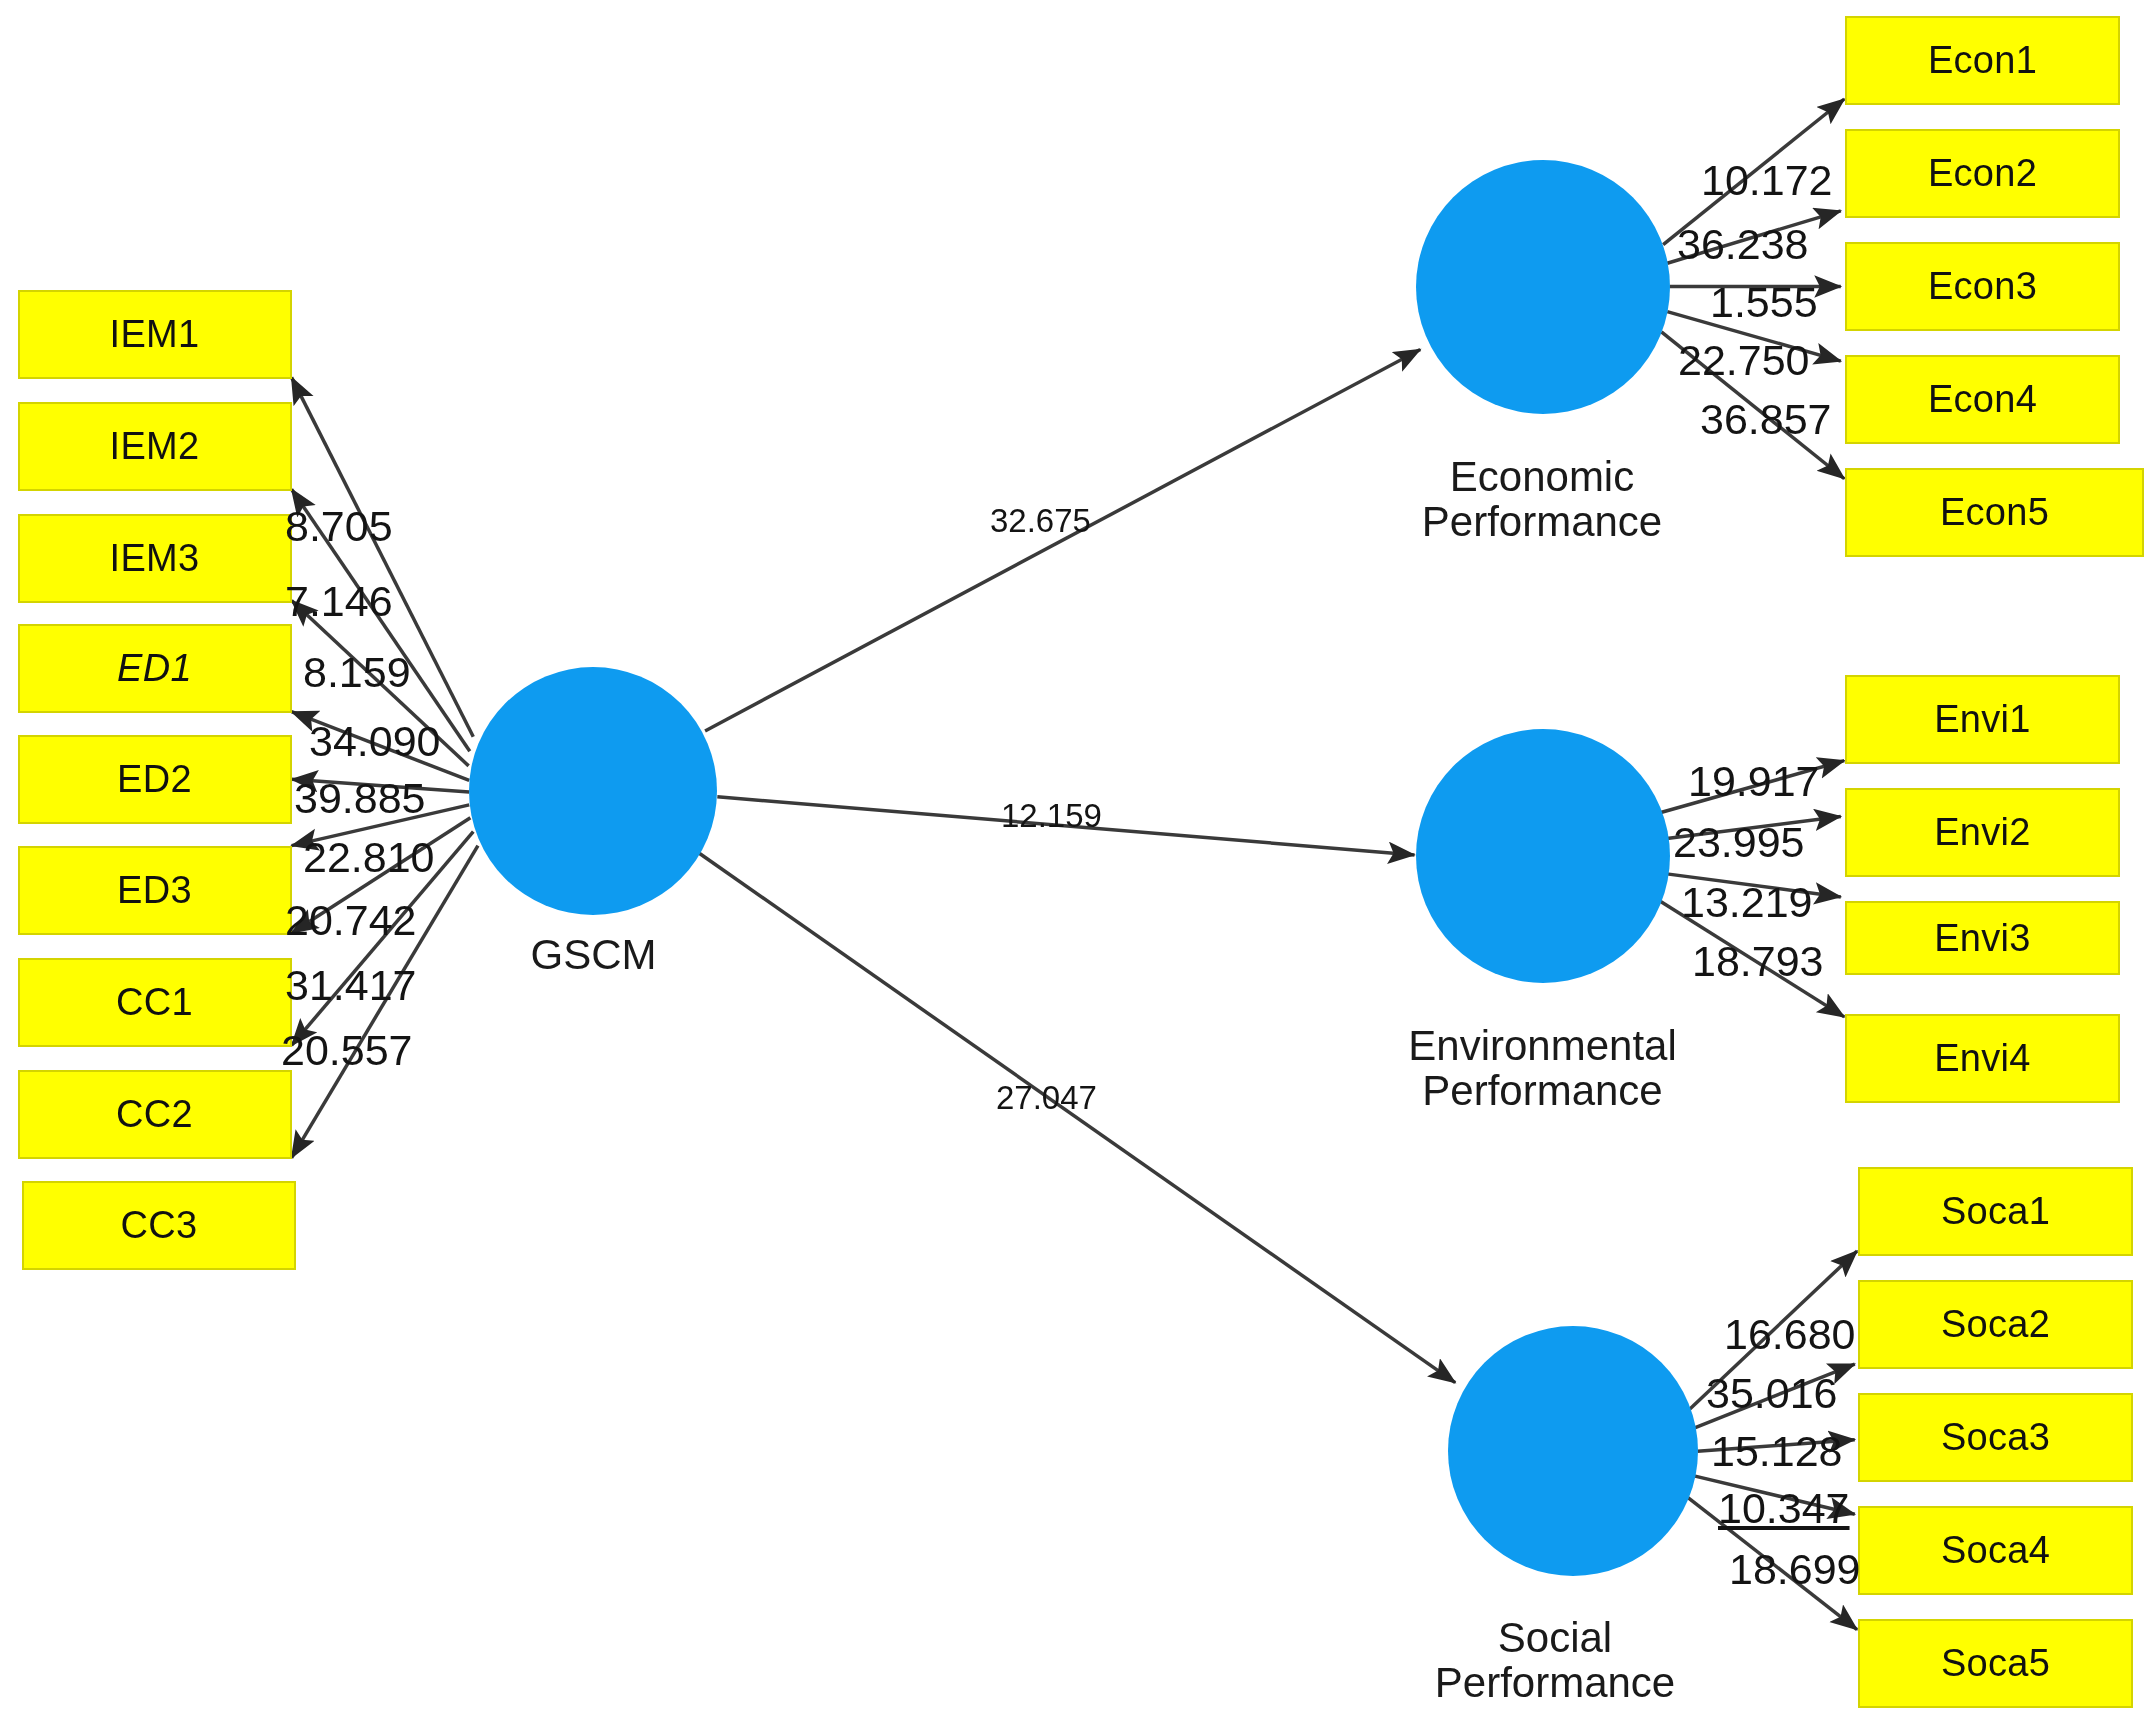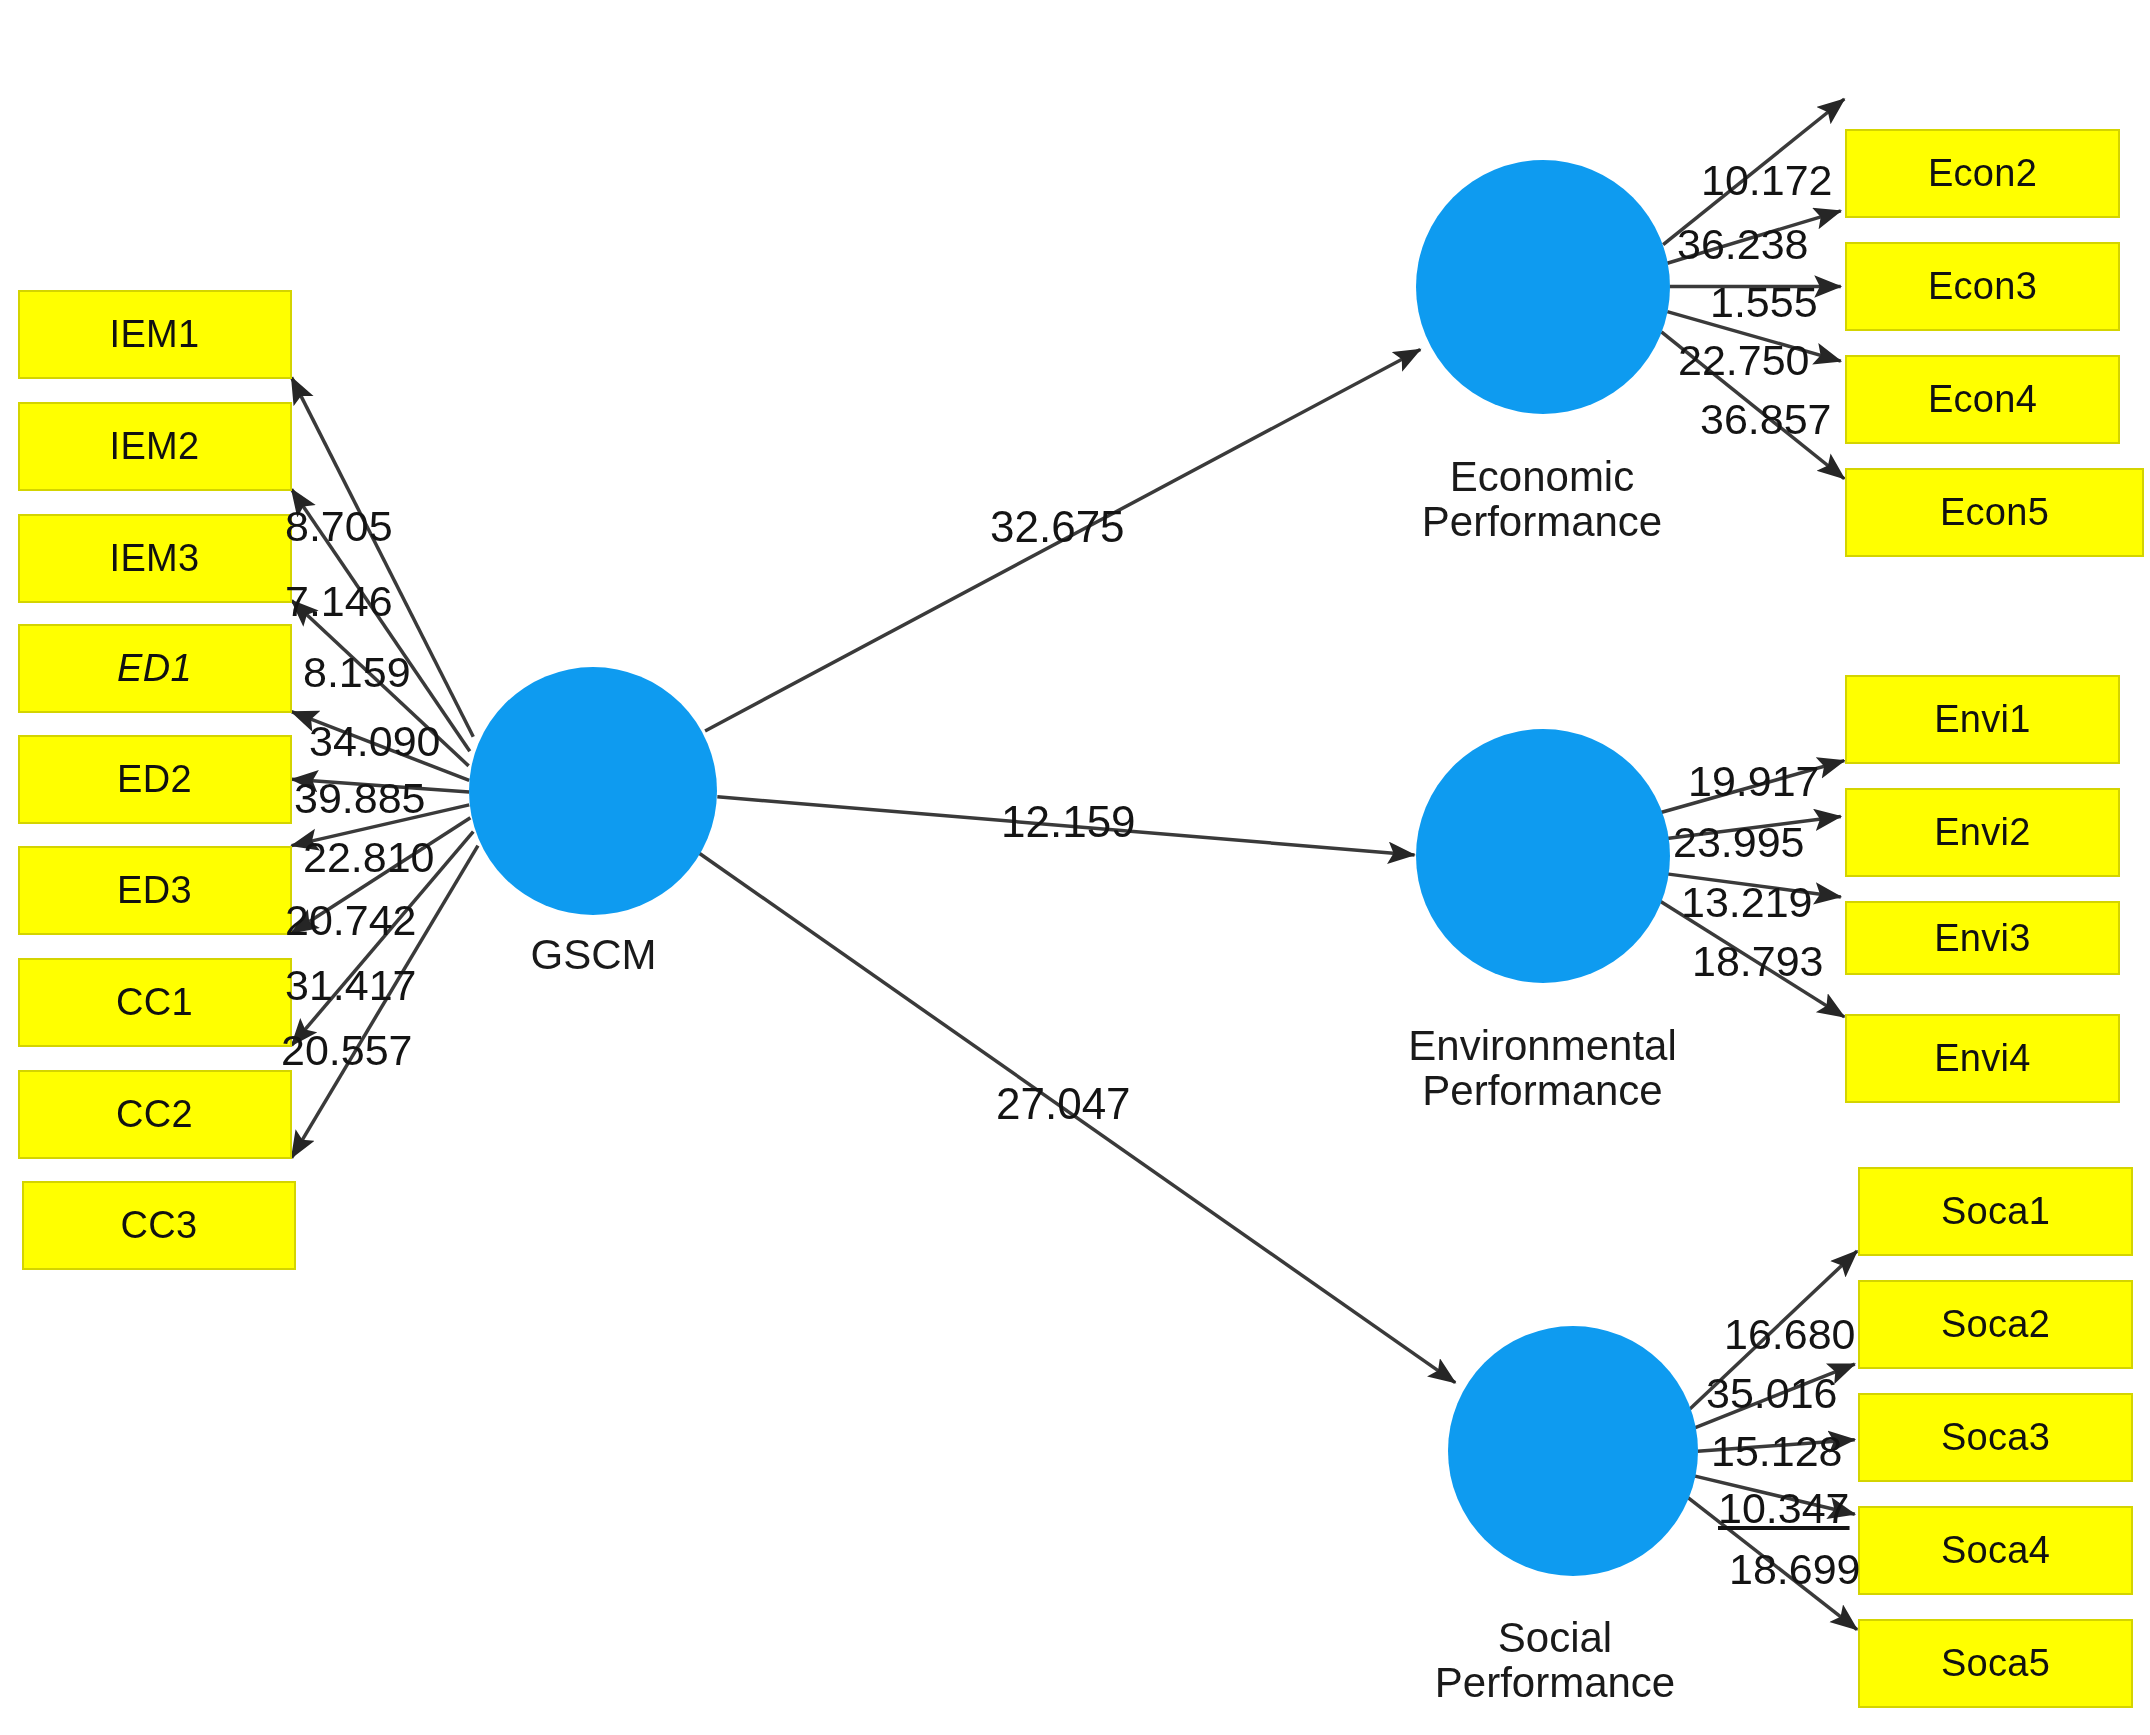--- a/index.html
+++ b/index.html
@@ -45,21 +45,21 @@
   }
 
   .coef{
     position:absolute;
     color:#141414;
     font-size:43px;
     font-family:"Liberation Sans", sans-serif;
     white-space:nowrap;
     background:transparent;
   }
-  .coef.path{font-size:44px;}
+  .coef.path{font-size:33px;}
 </style>
 </head>
 <body>
 
 <div id="stage">
 
   <svg id="wires" viewBox="0 0 3692 2979">
     <defs>
       <marker id="ah" markerWidth="9" markerHeight="9" refX="7.6" refY="3.2" orient="auto" markerUnits="strokeWidth">
         <path d="M0,0 L8,3.2 L0,6.4 L1.6,3.2 Z" fill="#262626"></path>
@@ -132,20 +132,21 @@
 Performance</div>
 
   <div class="latent" style="left:1416px;top:729px;width:254px;height:254px;"></div>
   <div class="latent-label" style="left:1321px;top:1023px;width:443px;">Environmental
 Performance</div>
 
   <div class="latent" style="left:1448px;top:1326px;width:250px;height:250px;"></div>
   <div class="latent-label" style="left:1363px;top:1615px;width:384px;">Social
 Performance</div>
 
+  <div class="ind-box" style="left:1845px;top:16.3px;width:275px;height:89px;">Econ1</div>
   <div class="ind-box" style="left:1845px;top:129px;width:275px;height:89px;">Econ2</div>
   <div class="ind-box" style="left:1845px;top:242px;width:275px;height:89px;">Econ3</div>
   <div class="ind-box" style="left:1845px;top:355px;width:275px;height:89px;">Econ4</div>
   <div class="ind-box" style="left:1845px;top:468px;width:299px;height:89px;">Econ5</div>
 
   <div class="coef" style="left:1701px;top:156px;">10.172</div>
   <div class="coef" style="left:1677px;top:220px;">36.238</div>
   <div class="coef" style="left:1710px;top:278px;">1.555</div>
   <div class="coef" style="left:1678px;top:336px;">22.750</div>
   <div class="coef" style="left:1700px;top:395px;">36.857</div>

